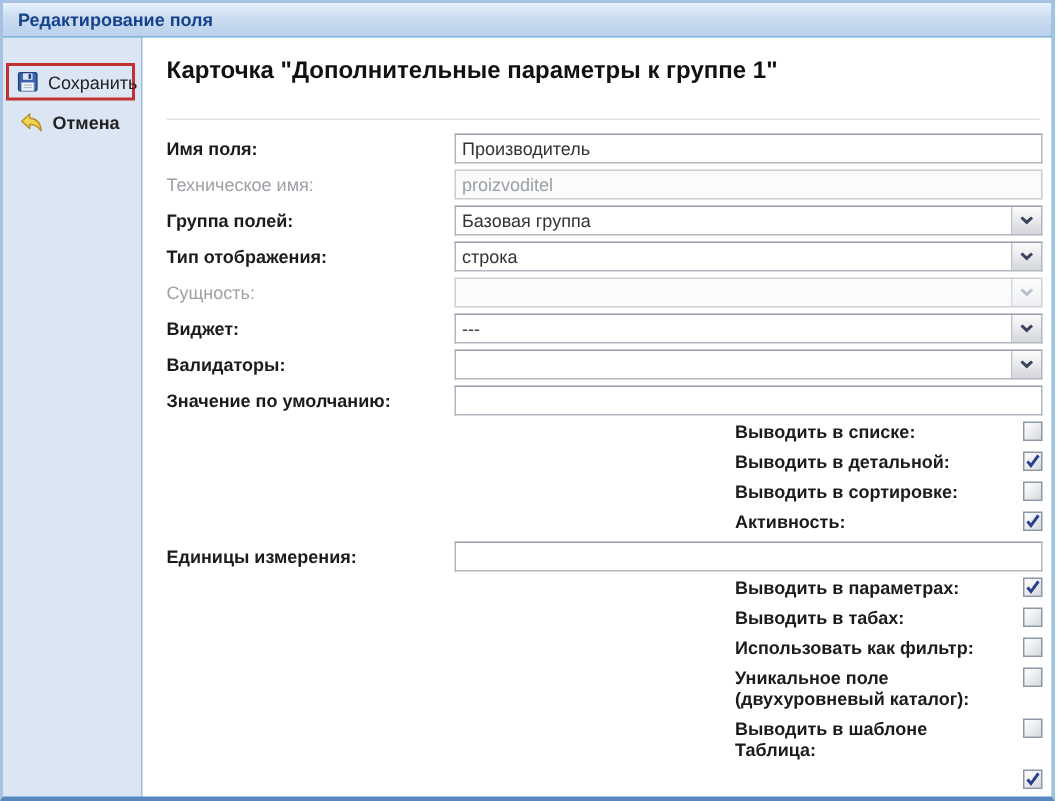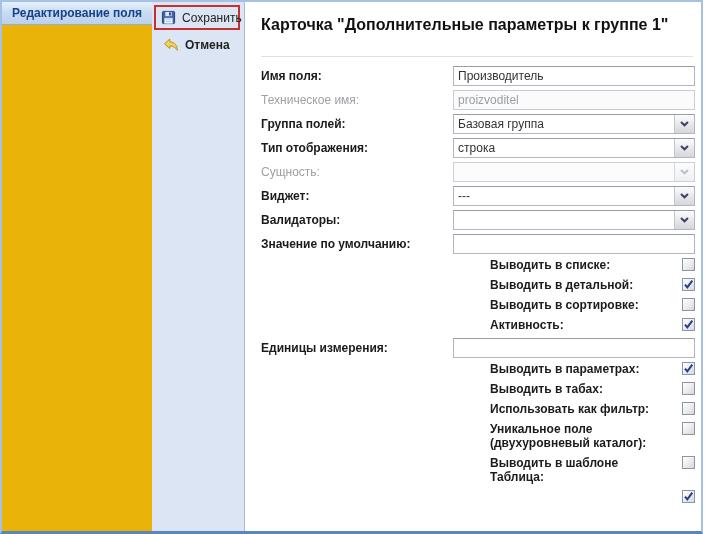--- a/index.html
+++ b/index.html
@@ -3,40 +3,40 @@
 <meta charset="utf-8">
 <style>
   * { box-sizing: border-box; }
   html, body { margin: 0; padding: 0; background: #ffffff; }
   body { font-family: "Liberation Sans", sans-serif; width: 709px; height: 534px; overflow: hidden; }
 
   .window {
     width: 703px; height: 534px;
     border: 2px solid #a6c1e2;
     border-bottom: 3px solid #5b85bd;
-    background: #eab308;
-    display: flex; flex-direction: row;
+    background: #0ea5e9;
+    display: flex; flex-direction: column;
   }
 
   .titlebar {
     height: 23px; flex: none;
     background: linear-gradient(#e6f1fc, #cbdcf1 45%, #bbd1ec);
     border-bottom: 1px solid #90afd6;
     display: flex; align-items: center;
     padding: 0 10px;
     color: #15428b; font-weight: bold; font-size: 12px;
   }
 
   .body-row { flex: 1; display: flex; min-height: 0; }
 
   .sidebar {
     width: 93px; flex: none;
     background: #dbe5f4;
     border-right: 1px solid #a3bcd9;
-    padding-top: 3px;
+    padding-top: 17px;
   }
   .save-highlight { border: 2px solid #c23232; margin: 0 4px 0 2px; background: #dbe5f4; }
   .tool-btn {
     display: flex; align-items: center; gap: 6px;
     padding: 3px 2px 3px 5px;
     font-size: 12px; color: #222; cursor: pointer; white-space: nowrap;
   }
   .tool-btn .icon { display: inline-flex; flex: none; }
   .tool-btn.cancel { margin: 5px 0 0 6px; font-weight: bold; }
 

